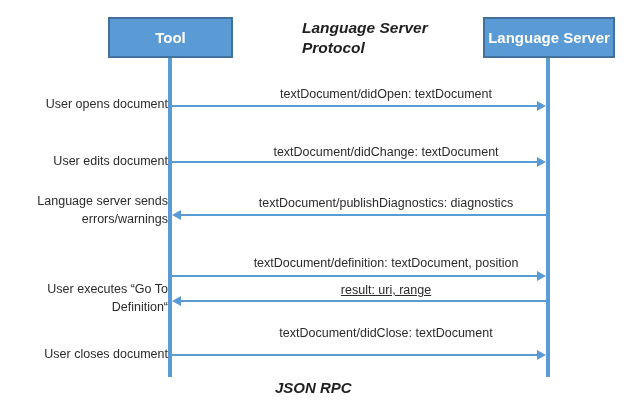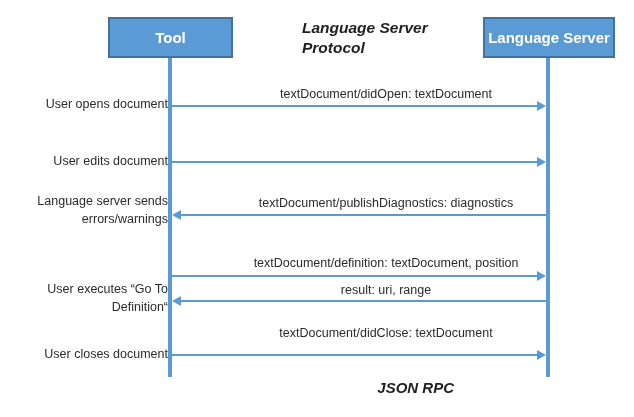--- a/index.html
+++ b/index.html
@@ -46,22 +46,22 @@
   .arrow .head{position:absolute;top:0;width:0;height:0;
     border-top:5px solid transparent;border-bottom:5px solid transparent;}
   .arrow.dir-right .head{right:0;border-left:9px solid var(--line);}
   .arrow.dir-left  .head{left:0;border-right:9px solid var(--line);}
   .side-label{
     position:absolute;left:12px;width:156px;
     text-align:right;font-size:12.5px;line-height:18px;
     color:var(--text);white-space:pre-line;
   }
   .footer{
-    position:absolute;left:254px;top:379px;width:200px;
-    text-align:right;font-size:15px;font-weight:bold;font-style:italic;
+    position:absolute;left:275px;top:379px;width:200px;
+    text-align:left;font-size:15px;font-weight:bold;font-style:italic;
     color:var(--title);line-height:18px;
   }
 </style>
 </head>
 <body>
 
 <div class="canvas">
 
   <div class="actor-box" style="left:108px;top:17px;width:125px;height:41px;">
     <span>Tool</span>
@@ -78,38 +78,39 @@
 
   <div class="lifeline" style="left:168px;"></div>
   <div class="lifeline" style="left:546px;"></div>
 
   <div class="msg-label" style="top:85px;">textDocument/didOpen: textDocument</div>
   <div class="arrow dir-right" style="top:101px;">
     <div class="line"></div>
     <div class="head"></div>
   </div>
 
+  <div class="msg-label" style="top:143px;">textDocument/didChange: textDocument</div>
   <div class="arrow dir-right" style="top:157px;">
     <div class="line"></div>
     <div class="head"></div>
   </div>
 
   <div class="msg-label" style="top:194px;">textDocument/publishDiagnostics: diagnostics</div>
   <div class="arrow dir-left" style="top:210px;">
     <div class="line"></div>
     <div class="head"></div>
   </div>
 
   <div class="msg-label" style="top:254px;">textDocument/definition: textDocument, position</div>
   <div class="arrow dir-right" style="top:271px;">
     <div class="line"></div>
     <div class="head"></div>
   </div>
 
-  <div class="msg-label" style="top:281px;">result: uri, range</div>
+  <div class="msg-label" style="top:281px;text-decoration:underline;">result: uri, range</div>
   <div class="arrow dir-left" style="top:296px;">
     <div class="line"></div>
     <div class="head"></div>
   </div>
 
   <div class="msg-label" style="top:324px;">textDocument/didClose: textDocument</div>
   <div class="arrow dir-right" style="top:350px;">
     <div class="line"></div>
     <div class="head"></div>
   </div>

